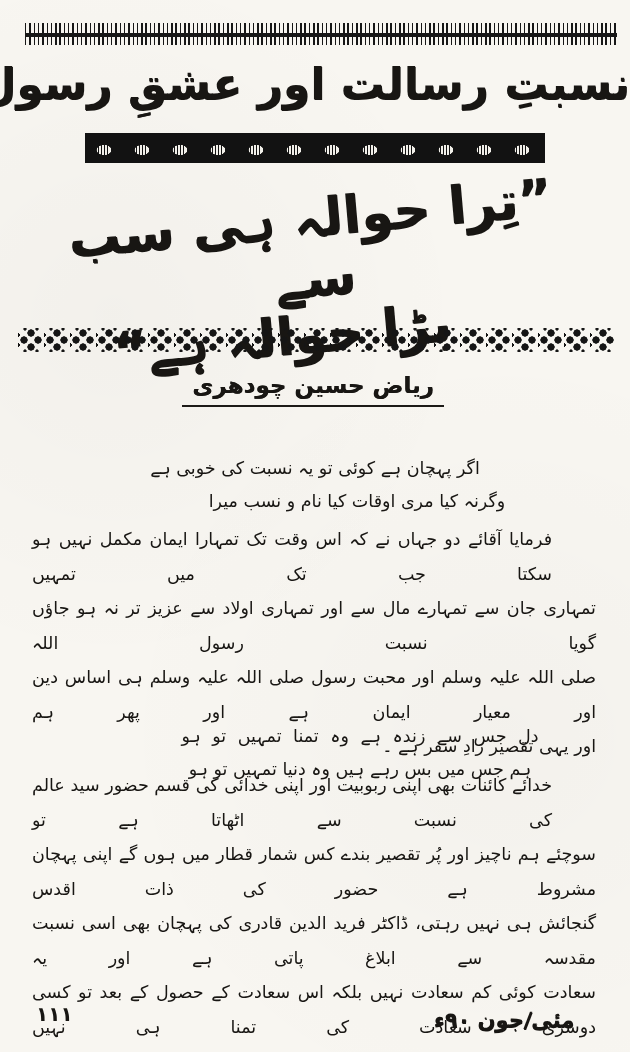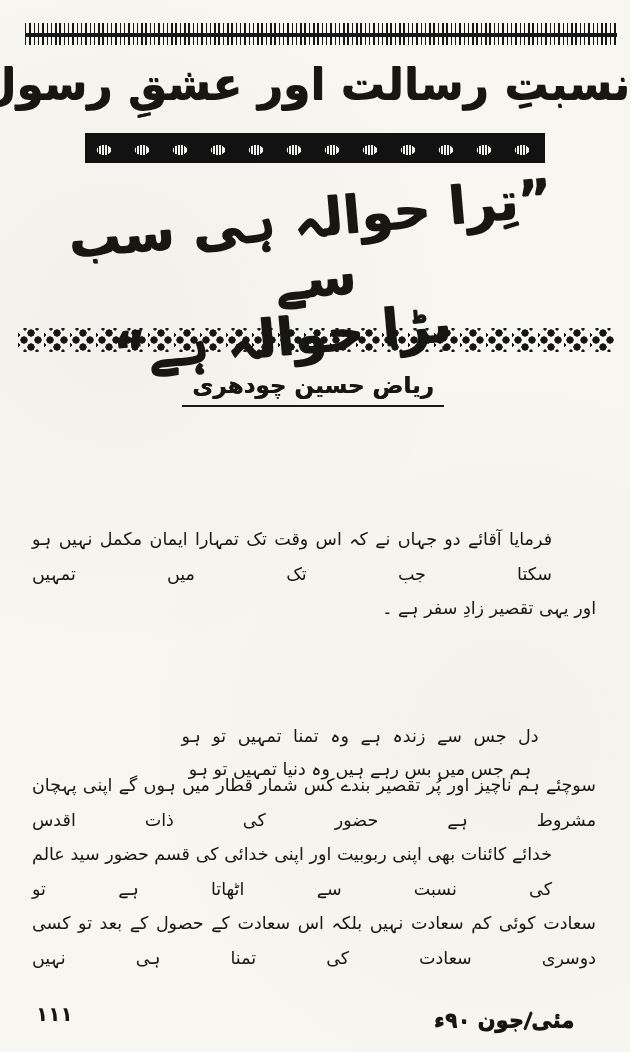--- a/index.html
+++ b/index.html
@@ -147,34 +147,41 @@
     <span class="line1">”تِرا حوالہ ہی سب سے</span>
     <span class="line2">بڑا حوالہ ہے“</span>
   </div>
 
   <div class="floral-band"></div>
 
   <div class="author-wrap">
     <span class="author">ریاض حسین چودھری</span>
   </div>
 
+  <div class="couplet opening-couplet">
+    <span class="v v1">اگر پہچان ہے کوئی تو یہ نسبت کی خوبی ہے</span>
+    <span class="v v2">وگرنہ کیا مری اوقات کیا نام و نسب میرا</span>
+  </div>
 
   <div class="prose para1">
     <div class="pline first">فرمایا آقائے دو جہاں نے کہ اس وقت تک تمہارا ایمان مکمل نہیں ہو سکتا جب تک میں تمہیں</div>
+    <div class="pline">تمہاری جان سے تمہارے مال سے اور تمہاری اولاد سے عزیز تر نہ ہو جاؤں گویا نسبت رسول اللہ</div>
+    <div class="pline">صلی اللہ علیہ وسلم اور محبت رسول صلی اللہ علیہ وسلم ہی اساس دین اور معیار ایمان ہے اور پھر ہم</div>
     <div class="pline end">اور یہی تقصیر زادِ سفر ہے ۔</div>
   </div>
 
   <div class="couplet middle-couplet">
     <span class="v v1">دل جس سے زندہ ہے وہ تمنا تمہیں تو ہو</span>
     <span class="v v2">ہم جس میں بس رہے ہیں وہ دنیا تمہیں تو ہو</span>
   </div>
 
   <div class="prose para2">
+    <div class="pline first">خدائے کائنات بھی اپنی ربوبیت اور اپنی خدائی کی قسم حضور سید عالم کی نسبت سے اٹھاتا ہے تو</div>
     <div class="pline">سوچئے ہم ناچیز اور پُر تقصیر بندے کس شمار قطار میں ہوں گے اپنی پہچان مشروط ہے حضور کی ذات اقدس</div>
-    <div class="pline first">خدائے کائنات بھی اپنی ربوبیت اور اپنی خدائی کی قسم حضور سید عالم کی نسبت سے اٹھاتا ہے تو</div>
+    <div class="pline">گنجائش ہی نہیں رہتی، ڈاکٹر فرید الدین قادری کی پہچان بھی اسی نسبت مقدسہ سے ابلاغ پاتی ہے اور یہ</div>
     <div class="pline">سعادت کوئی کم سعادت نہیں بلکہ اس سعادت کے حصول کے بعد تو کسی دوسری سعادت کی تمنا ہی نہیں</div>
 
   </div>
 
   <div class="footer">
     <span class="page-number">۱۱۱</span>
     <span class="issue-date">مئی/جون ۹۰ء</span>
   </div>
 
 </div>

